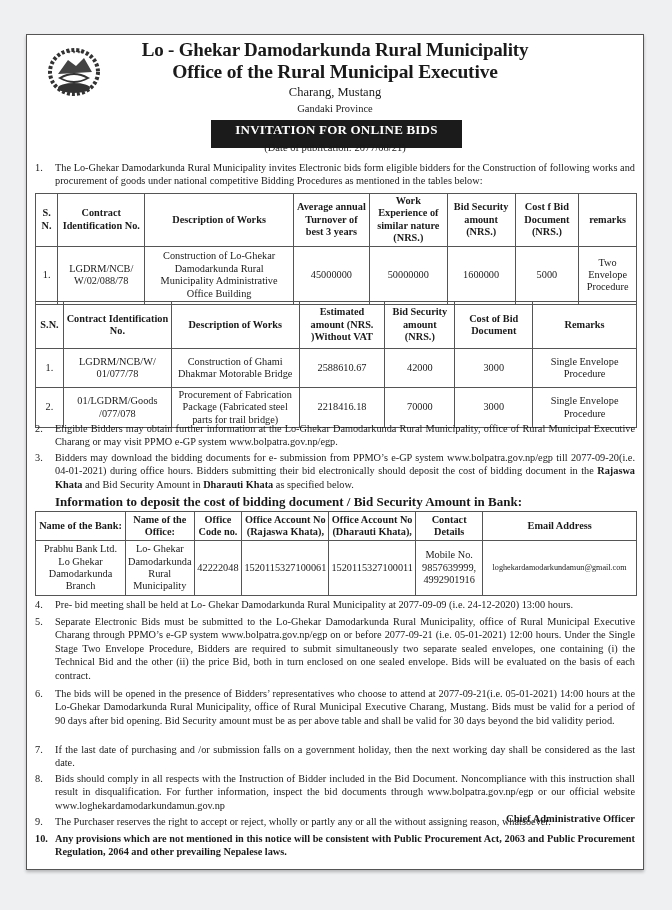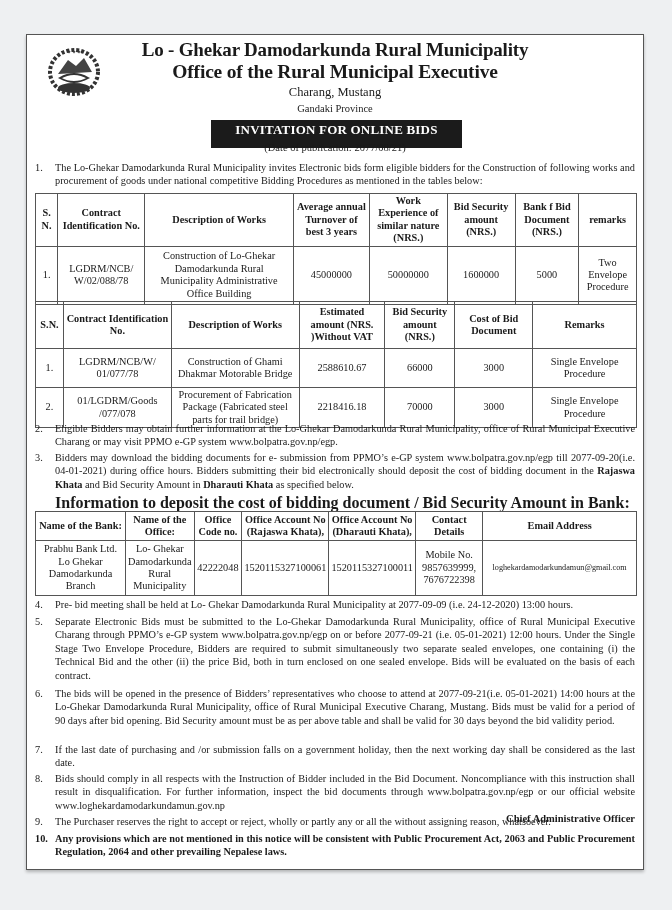--- a/index.html
+++ b/index.html
@@ -66,21 +66,21 @@
   .t1 td { height: 55px; }
   .t2 { left: 8px; top: 266px; width: 602px; }
   .t2 th { height: 44px; }
   .t2 td { height: 36px; }
   .t3 { left: 8px; top: 476px; width: 602px; font-size: 9.6px; line-height: 11.6px; padding-left: 28px; }
   .t3 th { height: 26px; }
   .t3 td { height: 52px; }
   .t3 td.email { font-size: 8.2px; }
   .bankhdr {
     position: absolute; left: 28px; top: 459px;
-    font-size: 16px; font-weight: bold;
+    font-size: 13px; font-weight: bold;
   }
   .signature {
     position: absolute; right: 8px; top: 778px;
     font-size: 10.5px; font-weight: bold;
   }
 </style>
 </head>
 <body>
 
 <div class="notice">
@@ -117,21 +117,21 @@
         <col style="width:57px">
     </colgroup>
     <thead>
       <tr>
         <th>S. N.</th>
         <th>Contract Identification No.</th>
         <th>Description of Works</th>
         <th>Average annual Turnover of best 3 years</th>
         <th>Work Experience of similar nature (NRS.)</th>
         <th>Bid Security amount (NRS.)</th>
-        <th>Bank f Bid Document (NRS.)</th>
+        <th>Cost f Bid Document (NRS.)</th>
         <th>remarks</th>
       </tr>
     </thead>
     <tbody>
       <tr>
         <td>1.</td>
         <td>LGDRM/NCB/ W/02/088/78</td>
         <td>Construction of Lo-Ghekar Damodarkunda Rural Municipality Administrative Office Building</td>
         <td>45000000</td>
         <td>50000000</td>
@@ -162,21 +162,21 @@
         <th>Cost of Bid Document</th>
         <th>Remarks</th>
       </tr>
     </thead>
     <tbody>
       <tr>
         <td>1.</td>
         <td>LGDRM/NCB/W/ 01/077/78</td>
         <td>Construction of Ghami Dhakmar Motorable Bridge</td>
         <td>2588610.67</td>
-        <td>66000</td>
+        <td>42000</td>
         <td>3000</td>
         <td>Single Envelope Procedure</td>
       </tr>
       <tr>
         <td>2.</td>
         <td>01/LGDRM/Goods /077/078</td>
         <td>Procurement of Fabrication Package (Fabricated steel parts for trail bridge)</td>
         <td>2218416.18</td>
         <td>70000</td>
         <td>3000</td>
@@ -218,21 +218,21 @@
         <th>Email Address</th>
       </tr>
     </thead>
     <tbody>
       <tr>
         <td>Prabhu Bank Ltd. Lo Ghekar Damodarkunda Branch</td>
         <td>Lo- Ghekar Damodarkunda Rural Municipality</td>
         <td>42222048</td>
         <td>1520115327100061</td>
         <td>1520115327100011</td>
-        <td>Mobile No. 9857639999, 7676722398</td>
+        <td>Mobile No. 9857639999, 4992901916</td>
         <td class="email">loghekardamodarkundamun@gmail.com</td>
       </tr>
     </tbody>
   </table>
 
   <div class="para" style="top:563px;">
     <span class="num">4.</span>
     <span class="txt">Pre- bid meeting shall be held at Lo- Ghekar Damodarkunda Rural Municipality at 2077-09-09 (i.e. 24-12-2020) 13:00 hours.</span>
   </div>
   <div class="para" style="top:580px;">

